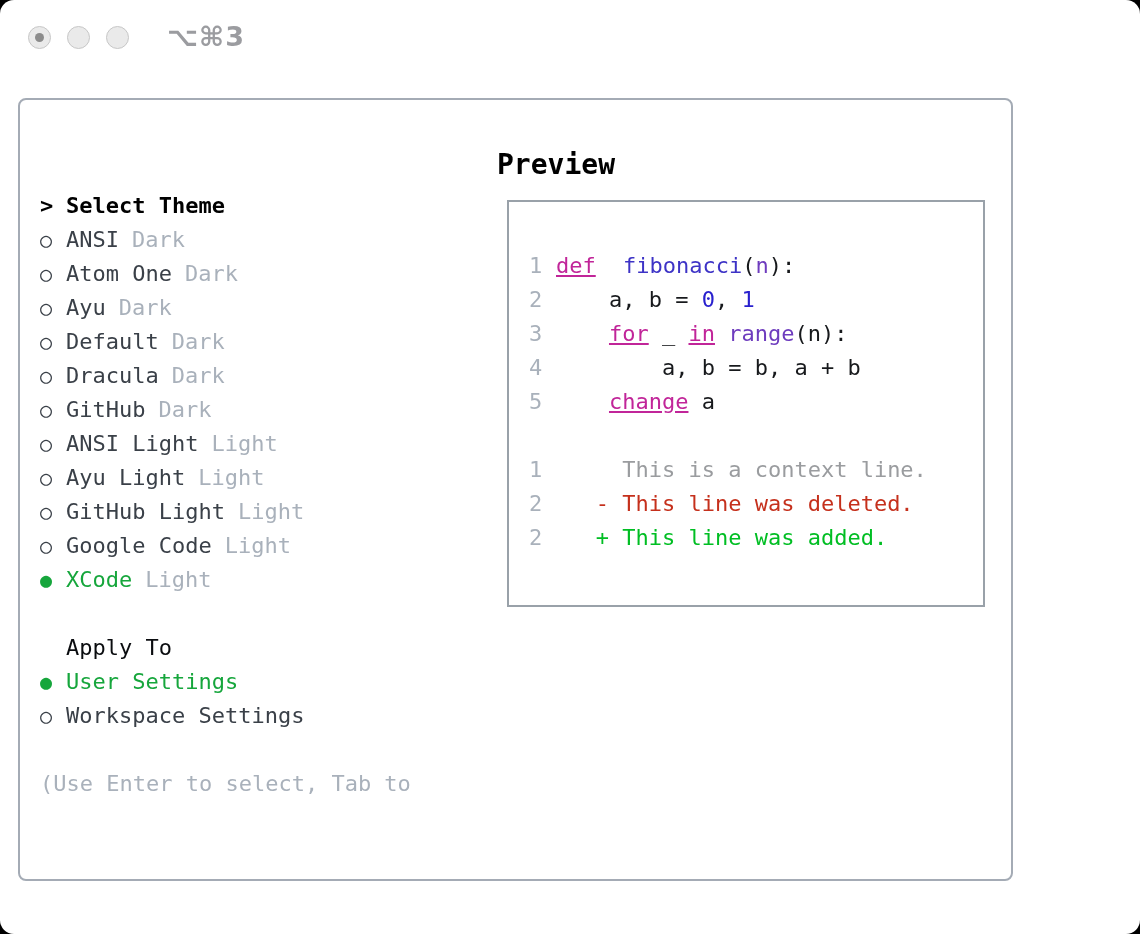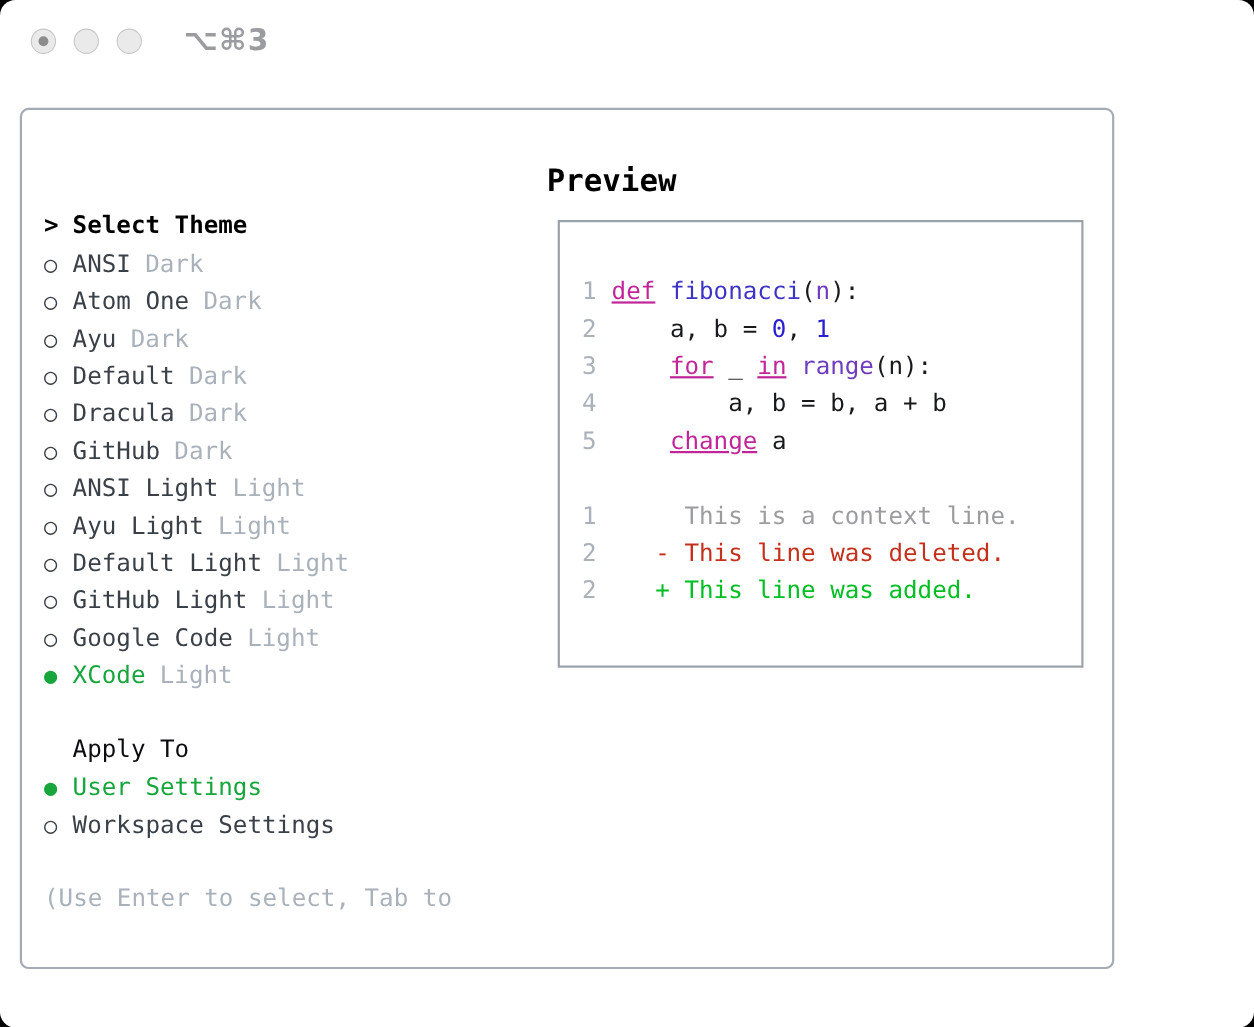--- a/index.html
+++ b/index.html
@@ -77,21 +77,21 @@
   }
   .code-line {
     height: 34px; line-height: 34px;
     font-size: 22px; white-space: pre;
   }
   .ln {
     display: inline-block; width: 14px; margin-right: 13px;
     color: var(--muted, #A9B1BB);
   }
   .t-keyword  { color: var(--keyword, #C12599); text-decoration: underline; }
-  .t-function { color: var(--function, #3D33C6); }
+  .t-function { color: var(--function, #3D33C6); margin-left: 14px; }
   .t-param    { color: var(--param, #6E3CBE); }
   .t-number   { color: var(--number, #2820CE); }
   .t-plain    { color: var(--plain, #17191C); }
   .t-context  { color: var(--context, #9A9C9F); }
   .t-deleted  { color: var(--deleted, #C5301C); text-align: center; }
   .t-added    { color: var(--added, #00BE23); }
 </style>
 </head>
 <body>
 
@@ -110,21 +110,20 @@
       <div class="row hdr"><span class="prefix">&gt;</span><span>Select Theme</span></div>
 
       <div class="row theme-row"><span class="radio">○</span><span class="tname">ANSI</span><span class="tvariant">Dark</span></div>
       <div class="row theme-row"><span class="radio">○</span><span class="tname">Atom One</span><span class="tvariant">Dark</span></div>
       <div class="row theme-row"><span class="radio">○</span><span class="tname">Ayu</span><span class="tvariant">Dark</span></div>
       <div class="row theme-row"><span class="radio">○</span><span class="tname">Default</span><span class="tvariant">Dark</span></div>
       <div class="row theme-row"><span class="radio">○</span><span class="tname">Dracula</span><span class="tvariant">Dark</span></div>
       <div class="row theme-row"><span class="radio">○</span><span class="tname">GitHub</span><span class="tvariant">Dark</span></div>
       <div class="row theme-row"><span class="radio">○</span><span class="tname">ANSI Light</span><span class="tvariant">Light</span></div>
       <div class="row theme-row"><span class="radio">○</span><span class="tname">Ayu Light</span><span class="tvariant">Light</span></div>
-      <div class="row theme-row"><span class="radio">○</span><span class="tname">Default Light</span><span class="tvariant">Light</span></div>
       <div class="row theme-row"><span class="radio">○</span><span class="tname">GitHub Light</span><span class="tvariant">Light</span></div>
       <div class="row theme-row"><span class="radio">○</span><span class="tname">Google Code</span><span class="tvariant">Light</span></div>
       <div class="row theme-row selected"><span class="radio">●</span><span class="tname">XCode</span><span class="tvariant">Light</span></div>
 
       <div class="row blank"></div>
 
       <div class="row section-label">Apply To</div>
 
       <div class="row apply-row selected"><span class="radio">●</span><span class="tname">User Settings</span></div>
       <div class="row apply-row"><span class="radio">○</span><span class="tname">Workspace Settings</span></div>

